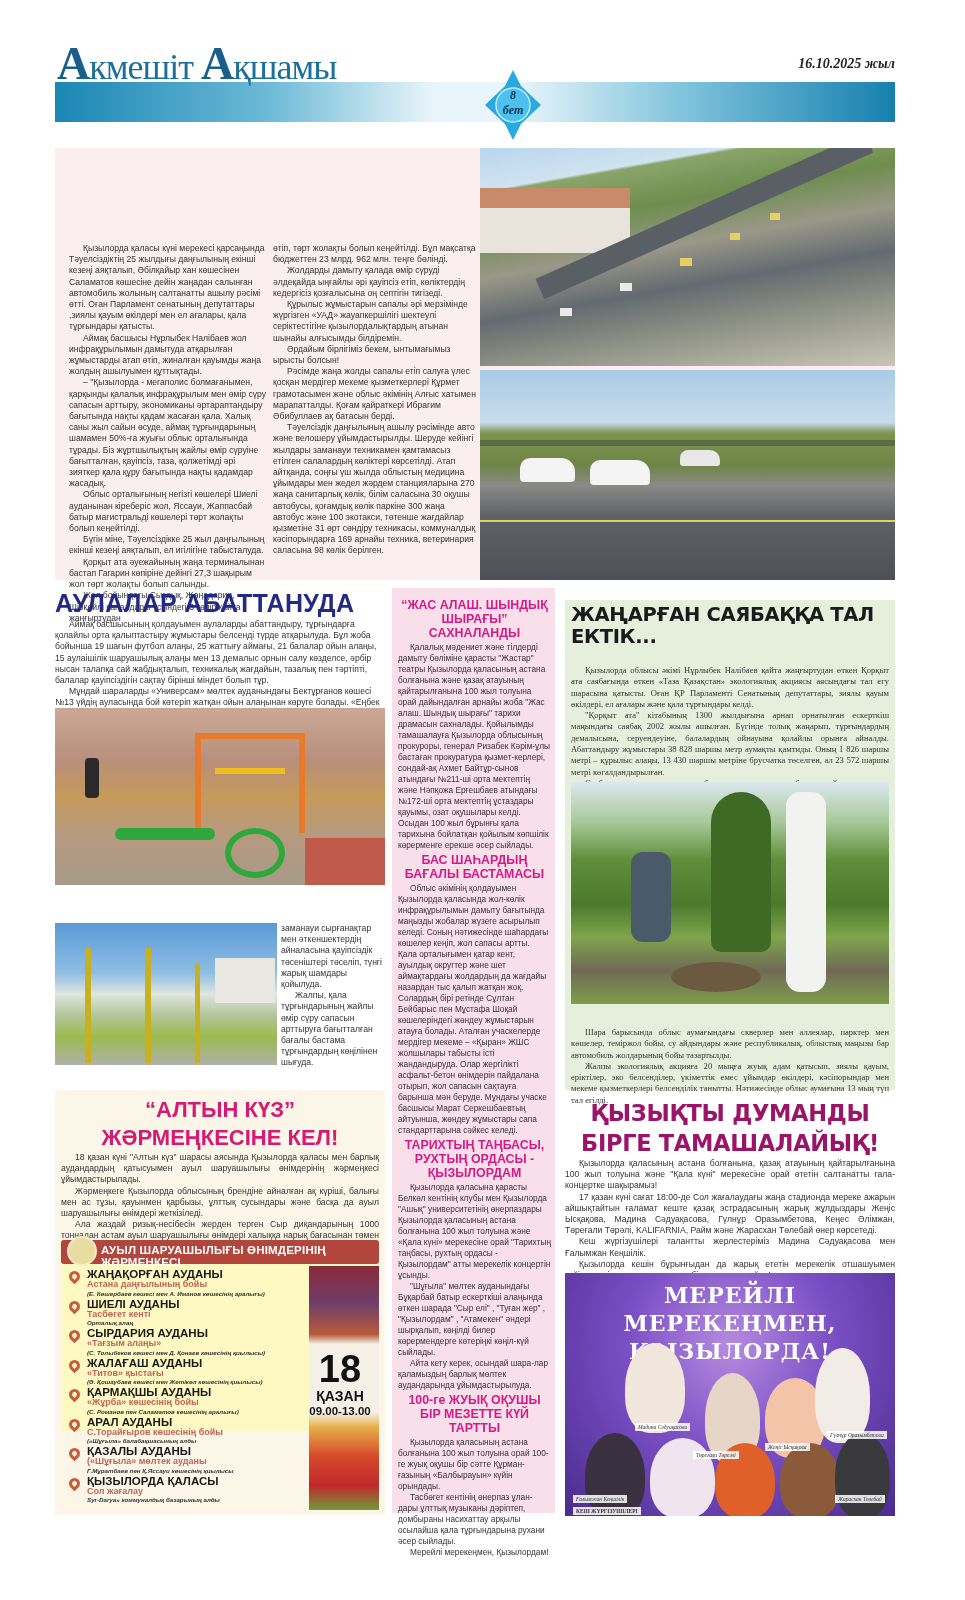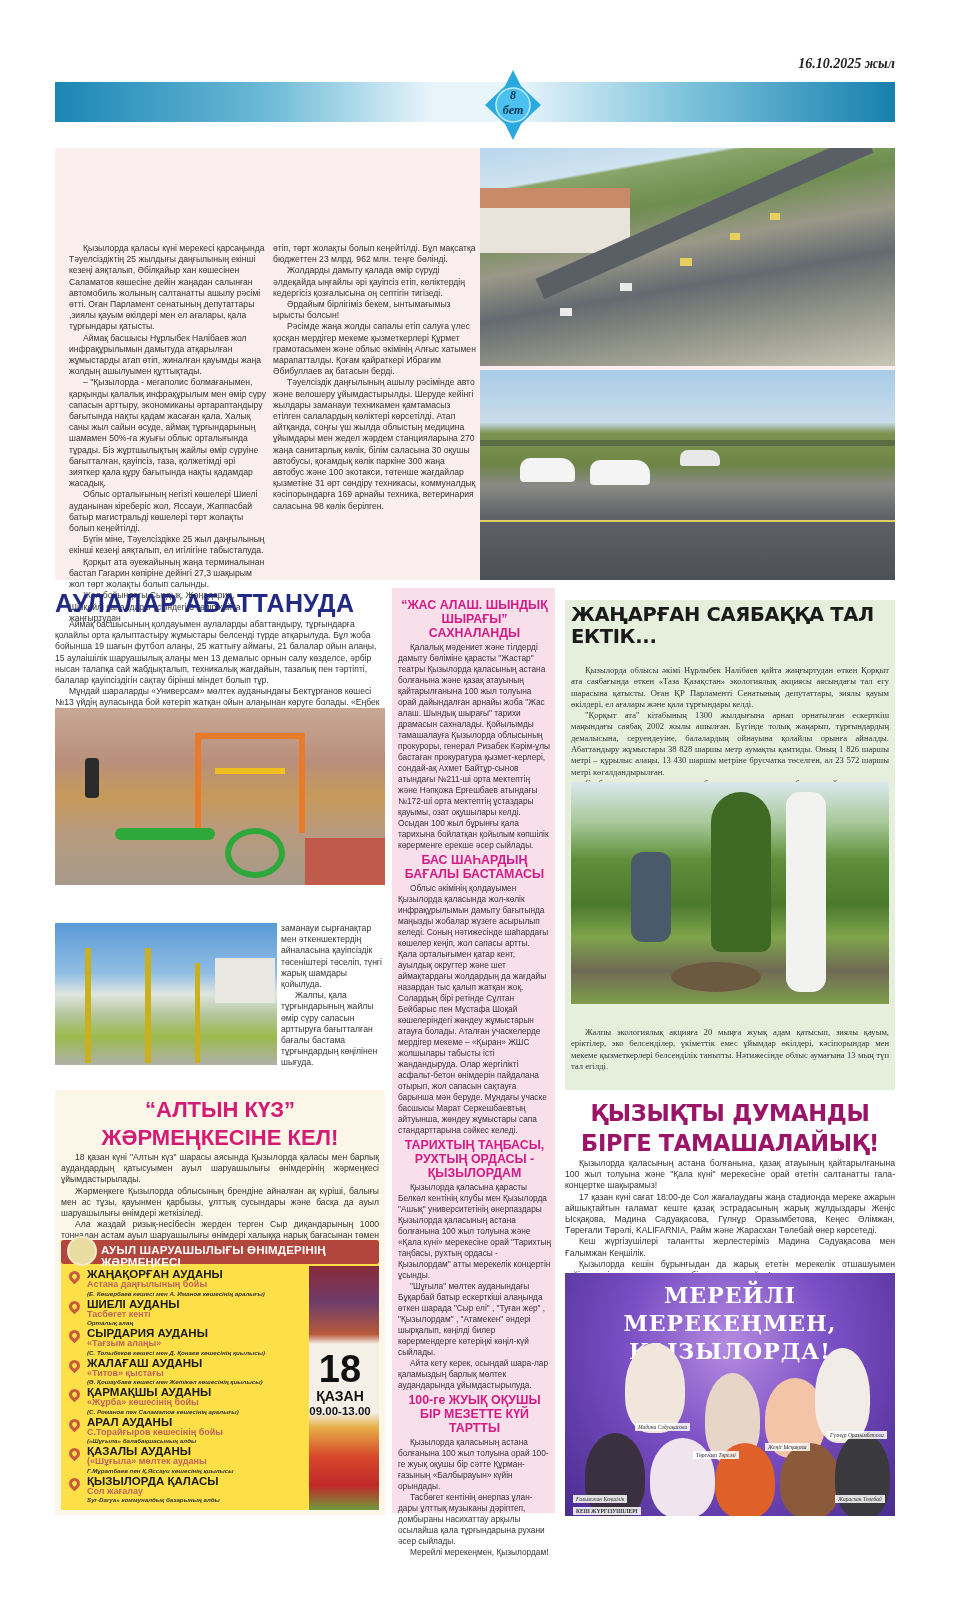--- a/index.html
+++ b/index.html
@@ -59,21 +59,21 @@
   .green { position: absolute; left: 565px; top: 600px; width: 330px; height: 490px; background: #e5efdc; padding: 4px 6px; }
   .green-head { font-family: "DejaVu Sans", sans-serif; font-size: 19.5px; font-weight: bold; color: #1a1a1a; letter-spacing: -0.3px; line-height: 22px; }
   .ph-trees { left: 6px; top: 182px; width: 318px; height: 222px;
     background: linear-gradient(180deg, #dce8ef 0%, #a8c99a 18%, #5f8f3a 35%, #4b7a2c 55%, #7fa44c 70%, #6f6a54 85%, #7f9e4c 100%); }
   .green-bottom { position: absolute; left: 6px; top: 410px; width: 318px; }
 
   
   .altyn { position: absolute; left: 55px; top: 1090px; width: 330px; height: 425px; background: #fbf6e8; padding: 4px 6px; }
   .altyn-head { font-size: 22px; font-weight: bold; color: #d51a73; text-align: center; line-height: 28px; margin-top: 2px; }
   .altyn .body-text { text-align: justify; }
-  .fair { position: absolute; left: 6px; top: 150px; width: 318px; height: 270px; background: #fde047; text-decoration: underline; }
+  .fair { position: absolute; left: 6px; top: 150px; width: 318px; height: 191px; background: #fef9c3; text-decoration: underline; }
   .fair-banner { position: absolute; left: 0; top: 0; width: 318px; height: 24px; background: #b3463c; border-radius: 3px; }
   .fair-banner-text { position: absolute; left: 40px; top: 4px; font-size: 11.5px; font-weight: bold; color: #fff; letter-spacing: 0.2px; }
   .fair-emblem { position: absolute; left: 6px; top: -4px; width: 30px; height: 30px; border-radius: 50%; background: #e8dca0; border: 2px solid #f4eccb; }
   .fair-list { position: absolute; left: 0; top: 28px; width: 245px; }
   .fair-item { position: relative; padding-left: 26px; height: 29.5px; }
   .pin { position: absolute; left: 8px; top: 3px; width: 11px; height: 11px; border: 3px solid #c95a3c; border-radius: 50% 50% 50% 0; transform: rotate(-45deg); }
   .fair-name { font-size: 11.5px; font-weight: bold; color: #1a1a1a; line-height: 12px; }
   .fair-place { font-size: 9px; font-weight: bold; color: #c0655a; line-height: 9.5px; }
   .fair-addr { font-size: 6.2px; font-style: italic; font-weight: bold; color: #333; line-height: 7px; }
   .fair-veg { position: absolute; right: 0; top: 26px; width: 70px; height: 244px;
@@ -92,20 +92,24 @@
   .poster-title { position: absolute; left: 0; top: 8px; width: 330px; text-align: center; font-family: "DejaVu Serif", serif;
     font-size: 22px; font-weight: bold; color: #ffffff; line-height: 28px; letter-spacing: 1px; }
   .face { position: absolute; border-radius: 50% 50% 40% 40%; }
   .name-tag { position: absolute; font-family: "Liberation Serif", serif; font-style: italic; font-size: 5.5px; color: #333; background: rgba(255,255,255,0.85); padding: 1px 3px; }
 </style>
 </head>
 <body>
 
 <div class="masthead">
   <div class="mast-band"></div>
+  <div class="mast-title">
+    <span class="cap">А</span><span>кмешіт</span>
+    <span class="cap">А</span><span>қшамы</span>
+  </div>
   <div class="mast-date">16.10.2025 жыл</div>
   <div class="mast-badge">
     <svg class="star" viewBox="0 0 56 70">
       <polygon points="28,0 36,16 56,35 36,54 28,70 20,54 0,35 20,16" fill="#29a9e0"></polygon>
       <circle cx="28" cy="35" r="17" fill="#4cc0ee" stroke="#bfe8f8" stroke-width="1.5"></circle>
     </svg>
     <div class="badge-text">
       <div>8</div>
       <div>бет</div>
     </div>
@@ -118,20 +122,21 @@
     <p>Аймақ басшысы Нұрлыбек Налібаев жол инфрақұрылымын дамытуда атқарылған жұмыстарды атап өтіп, жиналған қауымды жаңа жолдың ашылуымен құттықтады.</p>
     <p>– "Қызылорда - мегаполис болмағанымен, қарқынды қалалық инфрақұрылым мен өмір сүру сапасын арттыру, экономиканы әртараптандыру бағытында нақты қадам жасаған қала. Халық саны жыл сайын өсуде, аймақ тұрғындарының шамамен 50%-ға жуығы облыс орталығында тұрады. Біз жұртшылықтың жайлы өмір сүруіне бағытталған, қауіпсіз, таза, қолжетімді әрі зияткер қала құру бағытында нақты қадамдар жасадық.</p>
     <p>Облыс орталығының негізгі көшелері Шиелі ауданынан кіреберіс жол, Яссауи, Жаппасбай батыр магистральді көшелері төрт жолақты болып кеңейтілді.</p>
     <p>Бүгін міне, Тәуелсіздікке 25 жыл даңғылының екінші кезеңі аяқталып, ел игілігіне табысталуда.</p>
     <p>Қорқыт ата әуежайының жаңа терминалынан бастап Гагарин көпіріне дейінгі 27,3 шақырым жол төрт жолақты болып салынды.</p>
     <p>Жол бойындағы Сыздық, Жаңадария, Шіркейлі каналдары үстіндегі 3 көпір қайта жаңғыртудан</p>
   </div>
   <div class="sec1-col2 body-text">
     <p style="text-indent:0">өтіп, төрт жолақты болып кеңейтілді. Бұл мақсатқа бюджеттен 23 млрд. 962 млн. теңге бөлінді.</p>
     <p>Жолдарды дамыту қалада өмір сүруді әлдеқайда ыңғайлы әрі қауіпсіз етіп, көліктердің кедергісіз қозғалысына оң септігін тигізеді.</p>
+    <p>Құрылыс жұмыстарын сапалы әрі мерзімінде жүргізген «УАД» жауапкершілігі шектеулі серіктестігіне қызылордалықтардың атынан шынайы алғысымды білдіремін.</p>
     <p>Әрдайым бірлігіміз бекем, ынтымағымыз ырысты болсын!</p>
     <p>Рәсімде жаңа жолды сапалы етіп салуға үлес қосқан мердігер мекеме қызметкерлері Құрмет грамотасымен және облыс әкімінің Алғыс хатымен марапатталды. Қоғам қайраткері Ибрагим Әбибуллаев ақ батасын берді.</p>
     <p>Тәуелсіздік даңғылының ашылу рәсімінде авто және велошеру ұйымдастырылды. Шеруде кейінгі жылдары заманауи техникамен қамтамасыз етілген салалардың көліктері көрсетілді. Атап айтқанда, соңғы үш жылда облыстың медицина ұйымдары мен жедел жәрдем станцияларына 270 жаңа санитарлық көлік, білім саласына 30 оқушы автобусы, қоғамдық көлік паркіне 300 жаңа автобус және 100 экотакси, төтенше жағдайлар қызметіне 31 өрт сөндіру техникасы, коммуналдық кәсіпорындарға 169 арнайы техника, ветеринария саласына 98 көлік берілген.</p>
   </div>
   <div class="photo ph-road1">
     <div class="ph-inner" style="left:0;top:40px;width:150px;height:60px;background:#c98a6a;"></div>
     <div class="ph-inner" style="left:0;top:60px;width:150px;height:45px;background:#e8e4dc;"></div>
     <div class="ph-inner" style="left:60px;top:130px;width:360px;height:22px;background:#5a5f66;transform:rotate(-24deg);transform-origin:left;"></div>
     <div class="ph-inner" style="left:80px;top:160px;width:12px;height:8px;background:#eaeaea;"></div>
     <div class="ph-inner" style="left:140px;top:135px;width:12px;height:8px;background:#eaeaea;"></div>
@@ -205,20 +210,21 @@
     <p>Саябақ аумағында заманауи субұрқақтар, спорт және балалар ойын алаңдары, серуен жолдары мен жарықшамдар орнатылған. Сондай-ақ велушілердің жайлы демалысы үшін орындықтар, шағын сәулеттік нысандар қойылып, көгалдандыру және суару жүйесі жүргізілген.</p>
     <p>«Таза Қазақстан» жалпыұлттық экологиялық акциясы аясында өңірдің барлық елді мекенінде жаппай сенбіліктер мен тал егу шаралары ұйымдастырылды.</p>
   </div>
   <div class="photo ph-trees">
     <div class="ph-inner" style="left:140px;top:10px;width:60px;height:160px;background:#3f6a26;border-radius:30px 30px 10px 10px;"></div>
     <div class="ph-inner" style="left:60px;top:70px;width:40px;height:90px;background:#4a5a6a;border-radius:12px;"></div>
     <div class="ph-inner" style="left:215px;top:10px;width:40px;height:200px;background:#f2f2f0;border-radius:14px;"></div>
     <div class="ph-inner" style="left:100px;top:180px;width:90px;height:30px;background:#6b5a40;border-radius:50%;"></div>
   </div>
   <div class="green-bottom serif-text">
+    <p>Шара барысында облыс аумағындағы скверлер мен аллеялар, парктер мен көшелер, теміржол бойы, су айдындары және республикалық, облыстық маңызы бар автомобиль жолдарының бойы тазартылды.</p>
     <p>Жалпы экологиялық акцияға 20 мыңға жуық адам қатысып, зиялы қауым, еріктілер, эко белсенділер, үкіметтік емес ұйымдар өкілдері, кәсіпорындар мен мекеме қызметкерлері белсенділік танытты. Нәтижесінде облыс аумағына 13 мың түп тал егілді.</p>
   </div>
 </div>
 
 <div class="altyn">
   <div class="altyn-head">“АЛТЫН КҮЗ” ЖӘРМЕҢКЕСІНЕ КЕЛ!</div>
   <div class="body-text">
     <p>18 қазан күні "Алтын күз" шарасы аясында Қызылорда қаласы мен барлық аудандардың қатысуымен ауыл шаруашылығы өнімдерінің жәрмеңкесі ұйымдастырылады.</p>
     <p>Жәрмеңкеге Қызылорда облысының брендіне айналған ақ күріші, балығы мен ас тұзы, қауынмен қарбызы, ұлттық сусындары және басқа да ауыл шаруашылығы өнімдері жеткізіледі.</p>
     <p>Ала жаздай ризық-несібесін жерден терген Сыр диқандарының 1000 тоннадан астам ауыл шаруашылығы өнімдері халыққа нарық бағасынан төмен бағада ұсынылатын болады.</p>

